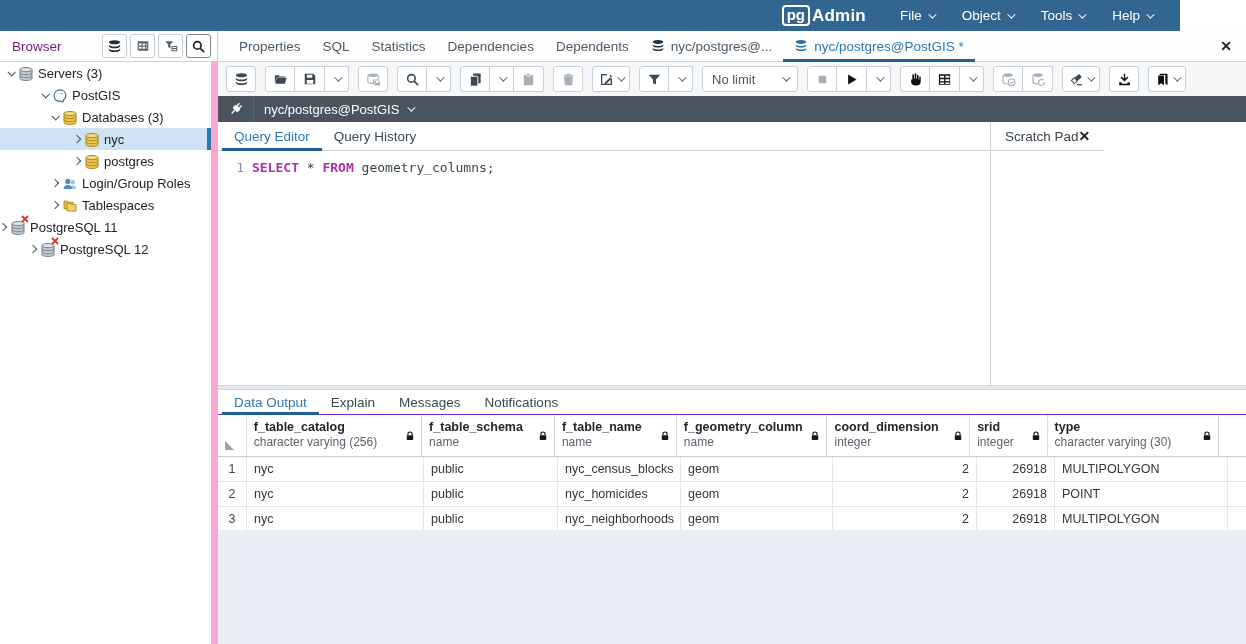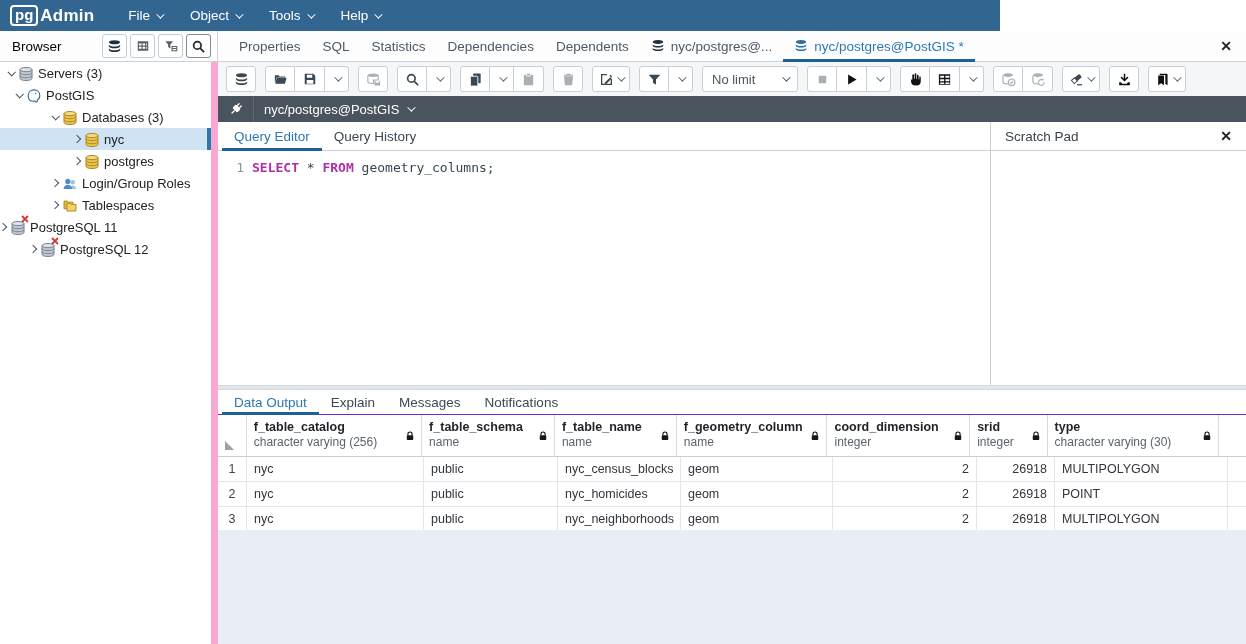--- a/index.html
+++ b/index.html
@@ -2,32 +2,32 @@
 <html><head>
 <meta charset="utf-8">
 <style>
   * { margin:0; padding:0; box-sizing:border-box; }
   html,body { width:1246px; height:644px; overflow:hidden; }
   body { font-family:"Liberation Sans", sans-serif; background:#fff; position:relative; font-size:13px; color:#2d3942; }
 
   svg.ic { display:inline-block; vertical-align:middle; }
 
   
-  .topbar { position:absolute; left:0; top:0; width:1000px; height:31px; background:#326690; display:flex; align-items:center; }
+  .topbar { position:absolute; left:0; top:0; width:1180px; height:31px; background:#326690; display:flex; align-items:center;justify-content:flex-end; }
   .logo { display:flex; align-items:center; margin-left:10px; margin-right:34px; }
   .logo .pgbox { color:#fff; font-weight:bold; font-size:15px; border:2px solid #fff; border-radius:4px; padding:0 3px 1px 3px; line-height:16px; }
   .logo .adm { color:#fff; font-weight:bold; font-size:17px; letter-spacing:.2px; margin-left:2px; }
   .menu-item { color:#fff; font-size:13.5px; margin-right:28px; display:flex; align-items:center; gap:6px; cursor:pointer; }
   .caret { width:6px; height:6px; border-right:1.7px solid currentColor; border-bottom:1.7px solid currentColor; transform:rotate(45deg) translateY(-2px); display:inline-block; }
   .menu-item .caret { border-color:#fff; }
 
   
   .subheader { position:absolute; left:0; top:31px; width:1246px; height:31px; background:#fdfdfe; border-bottom:1px solid #ccd2d8; display:flex; }
   .browser-head { width:218px; height:100%; display:flex; align-items:center; border-right:1px solid #ccd2d8; padding:0 6px 0 12px; }
-  .browser-head .btitle { font-size:13.5px; color:#000000; flex:1; }
+  .browser-head .btitle { font-size:13.5px; color:#701a75; flex:1; }
   .mini-btn { width:25px; height:24px; border:1px solid #c6cdd4; border-radius:3px; background:#fff; display:flex; align-items:center; justify-content:center; margin-left:3px; color:#55616d; cursor:pointer; }
   .mini-btn.dark { color:#1d3042; }
   .mini-btn.search { border-color:#7e8a95; color:#222; }
   .doc-tabs { flex:1; display:flex; align-items:stretch; padding-left:10px; }
   .dtab { display:flex; align-items:center; gap:6px; padding:0 11px; font-size:13.5px; color:#4a5a68; cursor:pointer; position:relative; }
   .dtab .ic { color:#1d2e3e; }
   .dtab.active { color:#2d79b3; }
   .dtab.active::after { content:""; position:absolute; left:0; right:0; bottom:-1px; height:3px; background:#1d6198; }
   .dtab.active .ic { color:#2d6da3; }
   .tabbar-close { width:40px; display:flex; align-items:center; justify-content:center; color:#222; font-size:14px; font-weight:bold; cursor:pointer; }
@@ -68,21 +68,21 @@
   .editor-panel { width:772px; display:flex; flex-direction:column; }
   .etabs { height:29px; border-bottom:1px solid #ccd2d8; display:flex; padding-left:4px; }
   .etab { padding:0 12px; display:flex; align-items:center; font-size:13.5px; color:#3c4854; cursor:pointer; position:relative; }
   .etab.active { color:#2d79b3; }
   .etab.active::after { content:""; position:absolute; left:0; right:0; bottom:-1px; height:3px; background:#1d6198; }
   .editor-area { flex:1; display:flex; font-family:"DejaVu Sans Mono", monospace; font-size:13px; padding-top:9px; background:#fff; }
   .gutter { width:34px; text-align:right; padding-right:8px; color:#8a949e; }
   .codeline { color:#37474f; }
   .kw { color:#b02ea8; font-weight:bold; }
 
-  .scratch { flex:1; border-left:1px solid #c8cfd7; display:flex; flex-direction:column; }
+  .scratch { flex:1; border-left:1px solid #c8cfd7; display:flex; flex-direction:row; }
   .scratch-head { height:29px; border-bottom:1px solid #ccd2d8; display:flex; align-items:center; justify-content:space-between; padding:0 14px 0 14px; }
   .scratch-head .stitle { font-size:13.5px; color:#39434c; }
   .close-x { color:#222; font-weight:bold; font-size:14px; cursor:pointer; }
   .scratch-body { flex:1; background:#fff; }
 
   
   .splitter { position:absolute; left:218px; top:385px; width:1028px; height:5px; background:#e3e7ec; border-top:1px solid #d4d9df; border-bottom:1px solid #d4d9df; cursor:row-resize; }
 
   
   .output { position:absolute; left:218px; top:390px; width:1028px; height:254px; background:#fff; display:flex; flex-direction:column; }
@@ -326,21 +326,21 @@
 </div>
 
 <div class="sidebar">
   <div class="titem" style="padding-left:8px">
     <span class="chev down"></span>
     <span class="icwrap"><svg class="ic" width="16" height="16">
           <use href="#sym-dbgray"></use>
         </svg></span>
     <span class="tlabel">Servers (3)</span>
   </div>
-  <div class="titem" style="padding-left:16px">
+  <div class="titem" style="padding-left:42px">
     <span class="chev down"></span>
     <span class="icwrap"><svg class="ic" width="16" height="16">
           <use href="#sym-elephant"></use>
         </svg></span>
     <span class="tlabel">PostGIS</span>
   </div>
   <div class="titem" style="padding-left:52px">
     <span class="chev down"></span>
     <span class="icwrap"><svg class="ic" width="16" height="16">
           <use href="#sym-dbyellow"></use>

